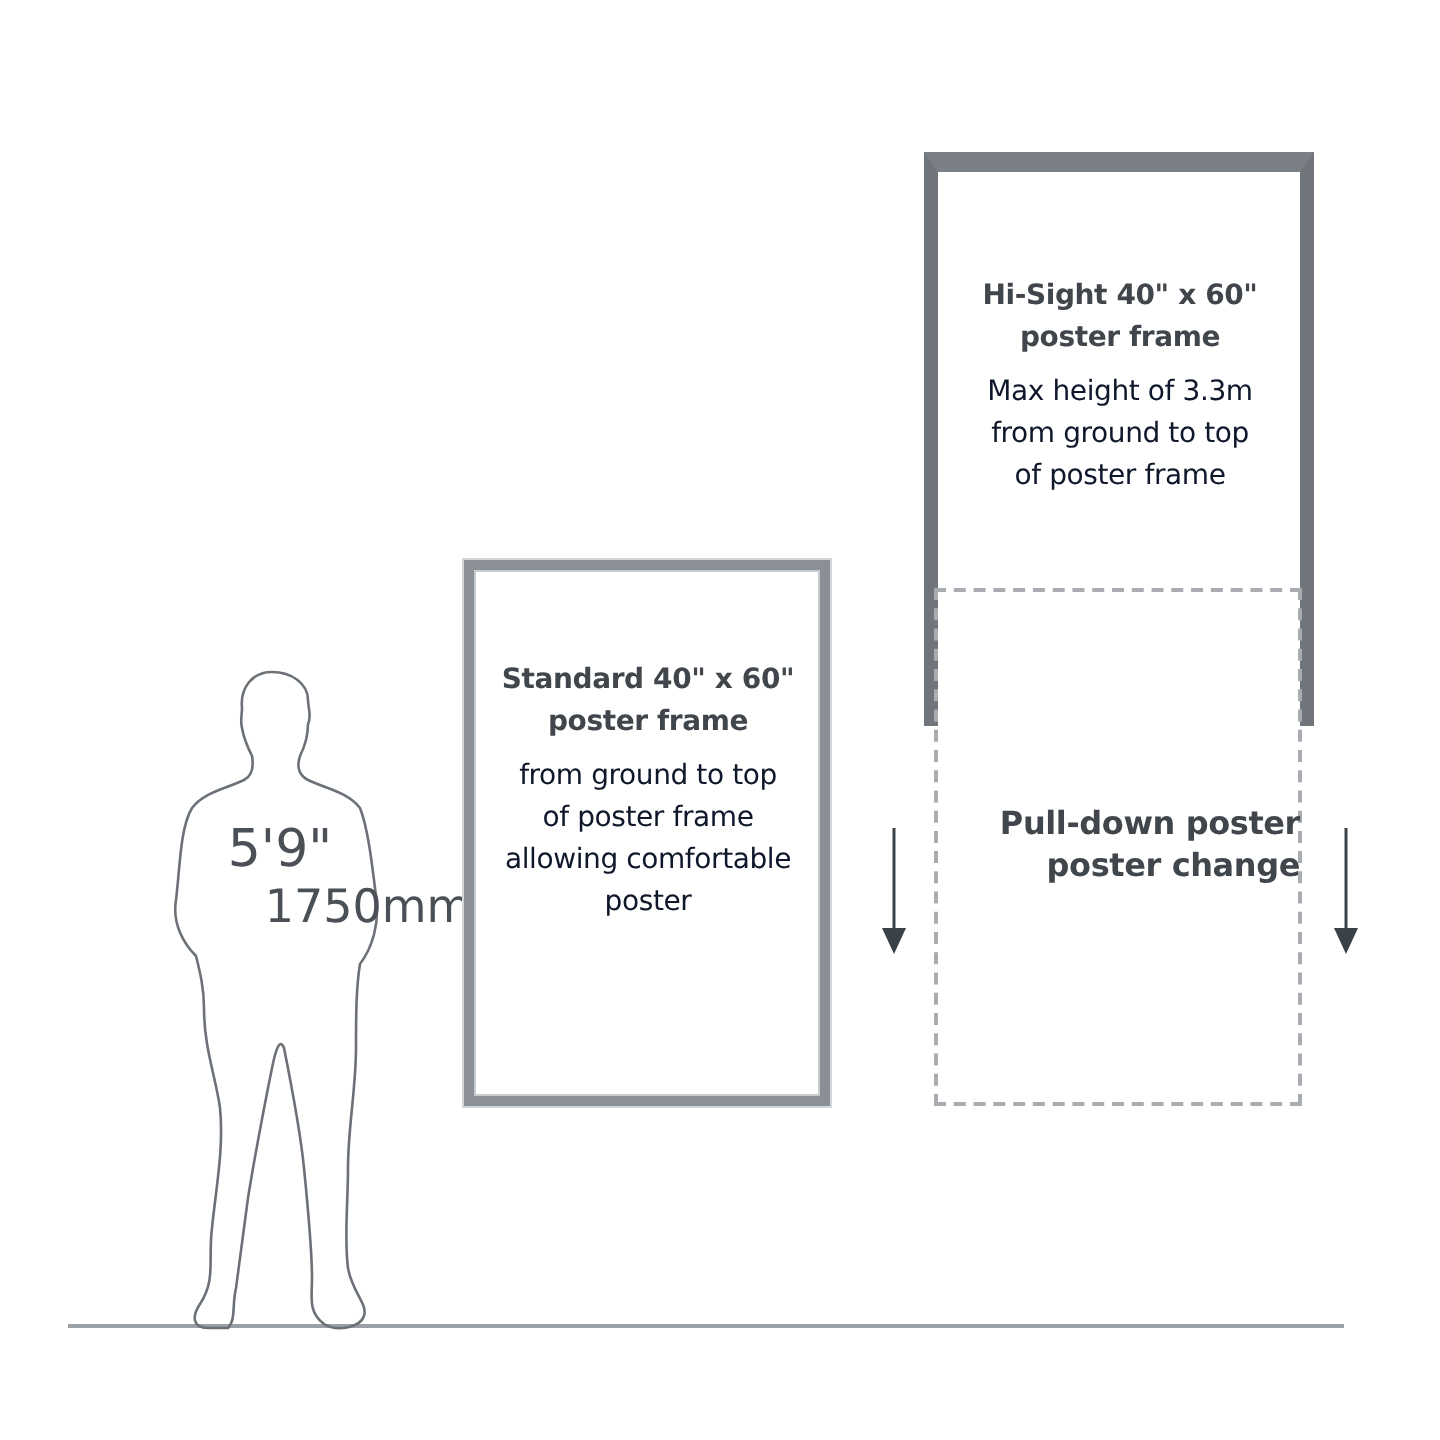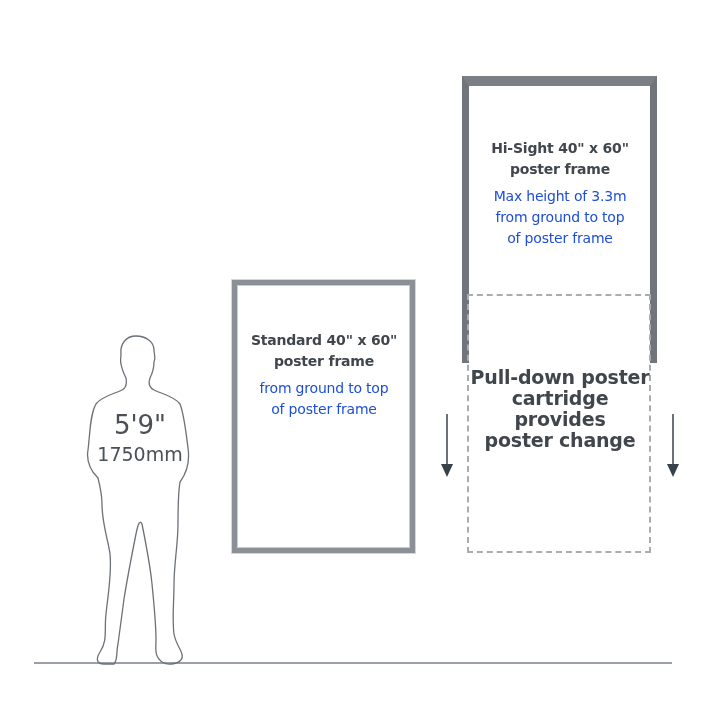--- a/index.html
+++ b/index.html
@@ -7,21 +7,21 @@
          font-family:"DejaVu Sans", sans-serif; color:#3d4348; }
   .abs { position:absolute; }
   .frame-std { left:232px; top:280px; width:183px; height:273px; box-sizing:border-box;
                border:5px solid #8a9096; box-shadow: inset 0 0 0 1px #c8ccd0, 0 0 0 1px #d4d7da; background:#fff; }
   .frame-hs { left:462px; top:76px; width:195px; height:287px; box-sizing:border-box;
               border-left:7px solid #6f757b; border-right:7px solid #6f757b; border-top:10px solid #7a8086; background:#fff; }
   .cartridge { left:467px; top:294px; width:184px; height:259px; box-sizing:border-box;
                border:2px dashed #a9adb1; background:transparent; }
   .txt { text-align:center; font-size:14px; line-height:21px; letter-spacing:-0.2px; }
   .title { font-weight:bold; color:#40464b; }
-  .body { color:#1d4ed8; }
+  .body { color:#0f172a; }
   .ground { left:34px; top:662px; width:638px; height:2px; background:#9aa0a5; }
   .human-label { text-align:center; color:#4a5055; }
 </style>
 </head>
 <body>
 
 <div class="abs ground"></div>
 
 <svg class="abs" style="left:84px;top:334px;" width="110" height="332" viewBox="0 0 110 332">
   <path d="M52 2 C42 2 36 10 37 20 C37 24 36 26 37 30 C38 36 40 40 42 44 C43 50 42 54 38 56
@@ -29,45 +29,46 @@
            C16 152 18 160 18 170 C18 190 24 205 26 220 C28 240 24 260 22 280
            C20 296 24 306 16 318 C12 324 12 330 20 330 L30 330 C34 326 32 318 34 310
            C36 295 38 280 40 265 C44 240 48 220 52 200 C54 190 56 185 58 190
            C62 210 66 230 68 250 C70 270 72 290 72 305 C72 315 70 322 78 328
            C84 332 96 330 98 324 C100 318 92 312 90 300 C88 285 90 268 90 250
            C90 230 94 210 94 190 C94 175 94 160 96 148 C102 140 106 128 104 114
            C102 98 100 80 96 70 C90 62 78 60 70 56 C66 54 64 50 66 44
            C68 40 70 34 70 28 C72 24 70 20 70 16 C70 8 62 2 52 2 Z" fill="none" stroke="#6b7177" stroke-width="1.3"></path>
 </svg>
 <div class="abs human-label" style="left:88px;top:410px;width:104px;font-size:26px;line-height:30px;">5'9"</div>
-<div class="abs human-label" style="left:88px;top:444px;width:104px;font-size:19px;line-height:20px;">1750mm</div>
+<div class="abs human-label" style="left:88px;top:444px;width:104px;font-size:23px;line-height:20px;padding-left:44px;">1750mm</div>
 
 <div class="abs frame-std"></div>
 <div class="abs txt" style="left:238px;top:330px;width:172px;">
   <div class="title">Standard 40" x 60"</div>
   <div class="title">poster frame</div>
   <div style="height:6px"></div>
   <div class="body">from ground to top</div>
   <div class="body">of poster frame</div>
+  <div class="body">allowing comfortable</div>
+  <div class="body">poster</div>
 </div>
 
 <div class="abs frame-hs"></div>
 <div class="abs txt" style="left:470px;top:138px;width:180px;">
   <div class="title">Hi-Sight 40" x 60"</div>
   <div class="title">poster frame</div>
   <div style="height:6px"></div>
   <div class="body">Max height of 3.3m</div>
   <div class="body">from ground to top</div>
   <div class="body">of poster frame</div>
 </div>
 
 <div class="abs cartridge"></div>
-<div class="abs txt title" style="left:470px;top:367px;width:180px;font-size:19px;">
+<div class="abs txt title" style="left:470px;top:401px;width:180px;font-size:16px;text-align:right;">
   <div>Pull-down poster</div>
-  <div>cartridge provides</div>
   <div>poster change</div>
 </div>
 
 <svg class="abs" style="left:440px;top:414px;" width="14" height="64" viewBox="0 0 14 64">
   <line x1="7" y1="0" x2="7" y2="52" stroke="#3a4249" stroke-width="1.5"></line>
   <polygon points="1,50 13,50 7,63" fill="#3a4249"></polygon>
 </svg>
 <svg class="abs" style="left:666px;top:414px;" width="14" height="64" viewBox="0 0 14 64">
   <line x1="7" y1="0" x2="7" y2="52" stroke="#3a4249" stroke-width="1.5"></line>
   <polygon points="1,50 13,50 7,63" fill="#3a4249"></polygon>

